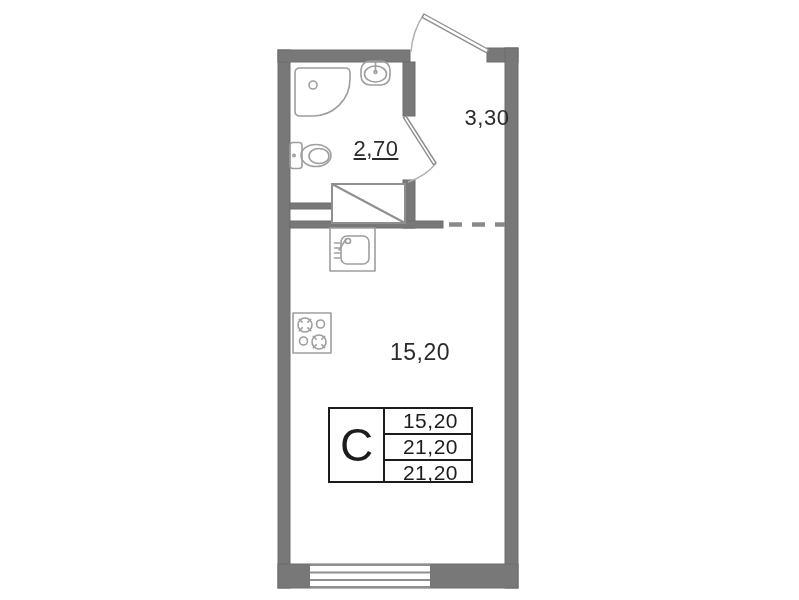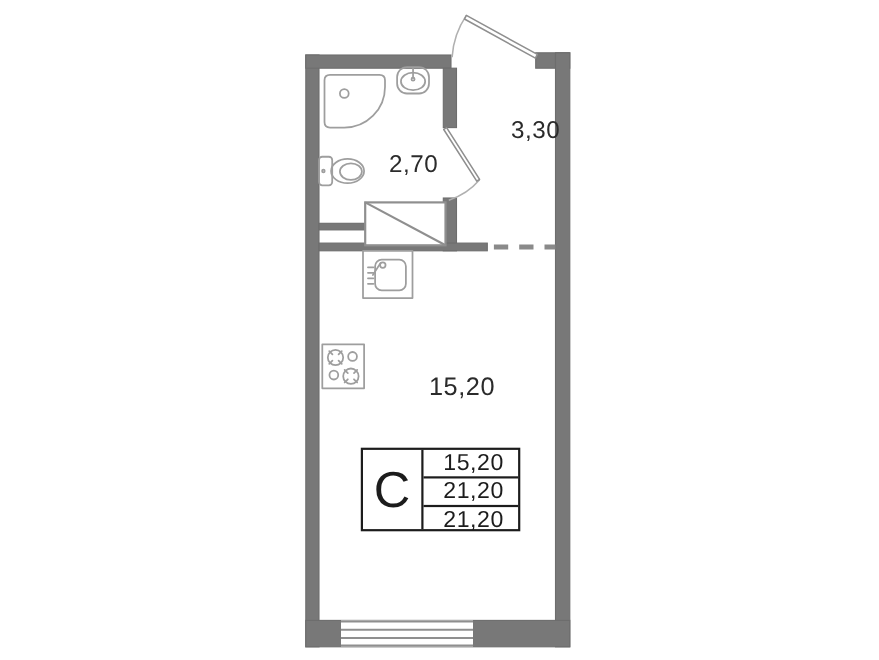--- a/index.html
+++ b/index.html
@@ -126,21 +126,21 @@
       <circle class="fx" cx="320.5" cy="324" r="4"></circle>
       <circle class="fx" cx="303.5" cy="341" r="4"></circle>
       <circle class="fx" cx="319" cy="342" r="7"></circle>
       <line class="fx" x1="321.8" y1="339.2" x2="324.7" y2="336.3"></line>
       <line class="fx" x1="316.2" y1="339.2" x2="313.3" y2="336.3"></line>
       <line class="fx" x1="321.8" y1="344.8" x2="324.7" y2="347.7"></line>
       <line class="fx" x1="316.2" y1="344.8" x2="313.3" y2="347.7"></line>
     </g>
   </svg>
 
-  <div class="lbl" style="left:376px;top:149px;">2,70</div>
+  <div class="lbl" style="left:376px;top:149px;text-decoration:underline;">2,70</div>
   <div class="lbl" style="left:471px;top:118px;margin-left:16px;">3,30</div>
   <div class="lbl lbl-room" style="left:420px;top:352px;">15,20</div>
 
   <div class="legend">
     <div class="legend-type">С</div>
     <div class="legend-rows">
       <div class="legend-row">15,20</div>
       <div class="legend-row">21,20</div>
       <div class="legend-row">21,20</div>
     </div>

